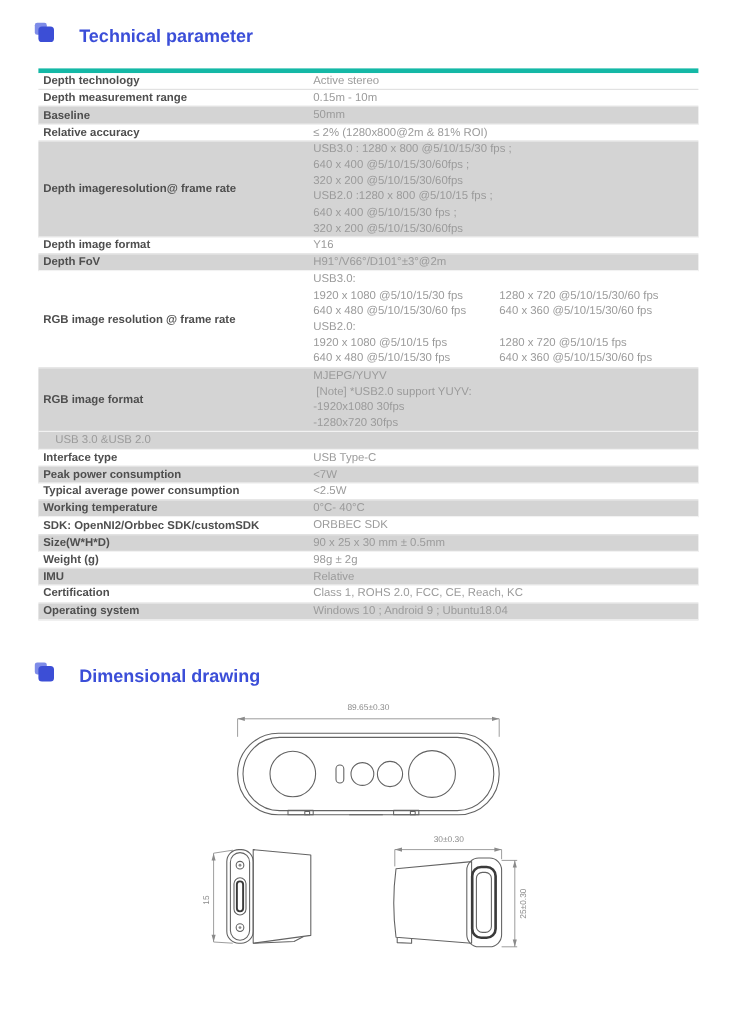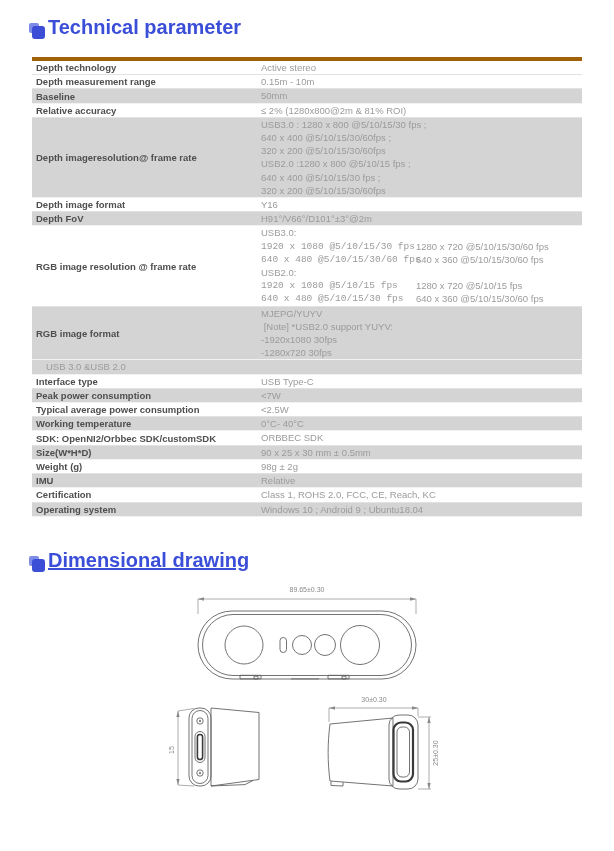--- a/index.html
+++ b/index.html
@@ -6,56 +6,56 @@
   html, body { background: #ffffff; }
   body {
     width: 614px; height: 851px;
     font-family: "Liberation Sans", sans-serif;
     overflow: hidden;
   }
   .content { padding: 22px 32px 0 32px; }
 
   
   .section-title {
-    display: flex; align-items: flex-end; gap: 3px;
-    color: #3b4ed8; font-size: 20px; font-weight: bold;
+    display: flex; align-items: flex-start; gap: 21px;
+    color: #3b4ed8; font-size: 15px; font-weight: bold;
     height: 17px;
   }
   .sq { position: relative; width: 13px; height: 13px; flex: none; }
   .sq::before {
     content: ""; position: absolute; left: -3px; top: -3px;
     width: 10px; height: 10px; background: #7e8ce8; border-radius: 2px;
   }
   .sq::after {
     content: ""; position: absolute; inset: 0;
     background: #3c4ed6; border-radius: 3px;
   }
 
   
   .spec-table {
     margin-top: 18px;
-    border-top: 4px solid #a16207;
+    border-top: 4px solid #14b8a6;
     font-size: 9.5px;
   }
   .row { display: flex; }
   .row.plain  { background: #ffffff; border-bottom: 1px solid #e2e2e2; }
   .row.shaded { background: #d4d4d4; border-bottom: 1px solid #f2f2f2; }
   .label-cell {
     width: 215px; flex: none;
     font-weight: bold; color: #4e4e4e;
     display: flex; align-items: center;
     padding-left: 4px;
     line-height: 11px;
   }
   .value-cell { flex: 1; color: #9b9b9b; padding-left: 2px; }
   .vline { line-height: 13.2px; white-space: pre; display: flex; margin-left: 12px; }
-  .vline .col1 { width: 155px; flex: none; white-space: pre; font-family: Liberation Mono, monospace; }
+  .vline .col1 { width: 155px; flex: none; white-space: pre; }
 
   
-  .dim-title { margin-top: 38px; text-decoration: underline; }
+  .dim-title { margin-top: 38px; }
   .drawings { display: flex; flex-direction: column; align-items: center; }
   .front-wrap { margin-top: 12px; }
   .side-row { display: flex; gap: 52px; margin-top: 12px; align-items: flex-start; }
 
   svg { display: block; }
   .draw-stroke { fill: none; stroke: #636363; stroke-width: 0.9; stroke-linejoin: round; }
   .dim-stroke  { fill: none; stroke: #8a8a8a; stroke-width: 0.7; }
   .dim-fill    { fill: #8a8a8a; stroke: none; }
   .dim-text    { fill: #8a8a8a; font-size: 7px; font-family: "Liberation Sans", sans-serif; }
   .dark-stroke { fill: none; stroke: #3a3a3a; stroke-width: 2.2; stroke-linejoin: round; }

